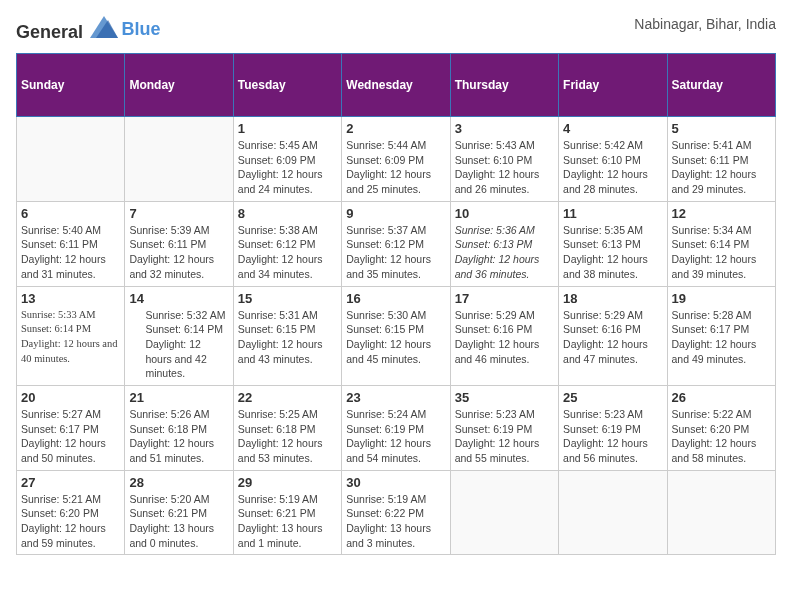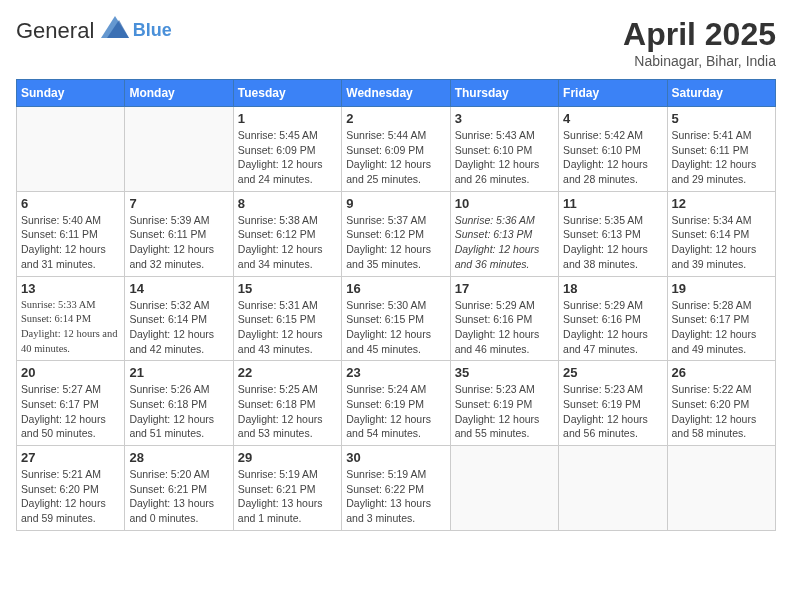--- a/index.html
+++ b/index.html
@@ -15,22 +15,22 @@
       justify-content: space-between;
       align-items: flex-start;
       margin-bottom: 10px;
     }
     .logo {
       display: flex;
       align-items: center;
       gap: 4px;
     }
     .logo-text-general {
-      font-size: 22px;
-      font-weight: normal;
+      font-size: 18px;
+      font-weight: bold;
       color: #333;
     }
     .logo-text-blue {
       font-size: 18px;
       font-weight: bold;
       color: #4a90d9;
     }
     .logo-icon {
       width: 28px;
       height: 22px;
@@ -47,23 +47,23 @@
     .location-title {
       font-size: 14px;
       color: #555;
     }
     .calendar {
       width: 100%;
       border-collapse: collapse;
       font-size: 11px;
     }
     .calendar th {
-      background-color: #3b82f6;
+      background-color: #701a75;
       color: #fff;
-      padding: 6px 4px;
+      padding: 24px 4px;
       text-align: left;
       font-size: 12px;
       font-weight: bold;
       border: 1px solid #3a76b8;
     }
     .calendar td {
       border: 1px solid #ccc;
       vertical-align: top;
       padding: 4px;
       width: 108px;
@@ -96,21 +96,20 @@
       <svg class="logo-icon" viewBox="0 0 28 22" xmlns="http://www.w3.org/2000/svg">
         <polygon points="0,22 14,0 28,22" fill="#4a86c8" opacity="0.85"></polygon>
         <polygon points="6,22 18,4 28,22" fill="#2a5fa8" opacity="0.7"></polygon>
       </svg>
     </div>
     <div>
       <span class="logo-text-blue">Blue</span>
     </div>
   </div>
   <div class="title-area">
-    <div class="month-title">April 2025</div>
     <div class="location-title">Nabinagar, Bihar, India</div>
   </div>
 </div>
 
 <table class="calendar">
   <thead>
     <tr>
     <th>Sunday</th>
         <th>Monday</th>
         <th>Tuesday</th>
@@ -201,21 +200,21 @@
       </tr>
       <tr>
         <td>
           <span class="day-number">13</span>
           <div class="day-info" style="white-space: pre-line; font-family: Liberation Serif, serif;">Sunrise: 5:33 AM
 Sunset: 6:14 PM
 Daylight: 12 hours and 40 minutes.</div>
         </td>
         <td>
           <span class="day-number">14</span>
-          <div class="day-info" style="white-space: pre-line;">Sunrise: 5:32 AM
+          <div class="day-info" style="white-space: pre-line; margin-left: 16px;">Sunrise: 5:32 AM
 Sunset: 6:14 PM
 Daylight: 12 hours and 42 minutes.</div>
         </td>
         <td>
           <span class="day-number">15</span>
           <div class="day-info" style="white-space: pre-line;">Sunrise: 5:31 AM
 Sunset: 6:15 PM
 Daylight: 12 hours and 43 minutes.</div>
         </td>
         <td>

